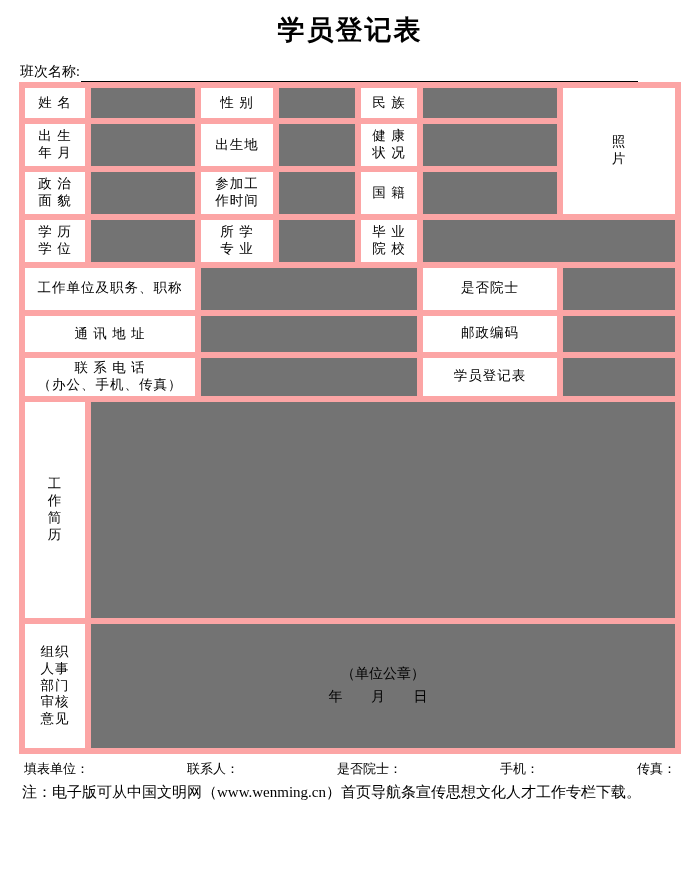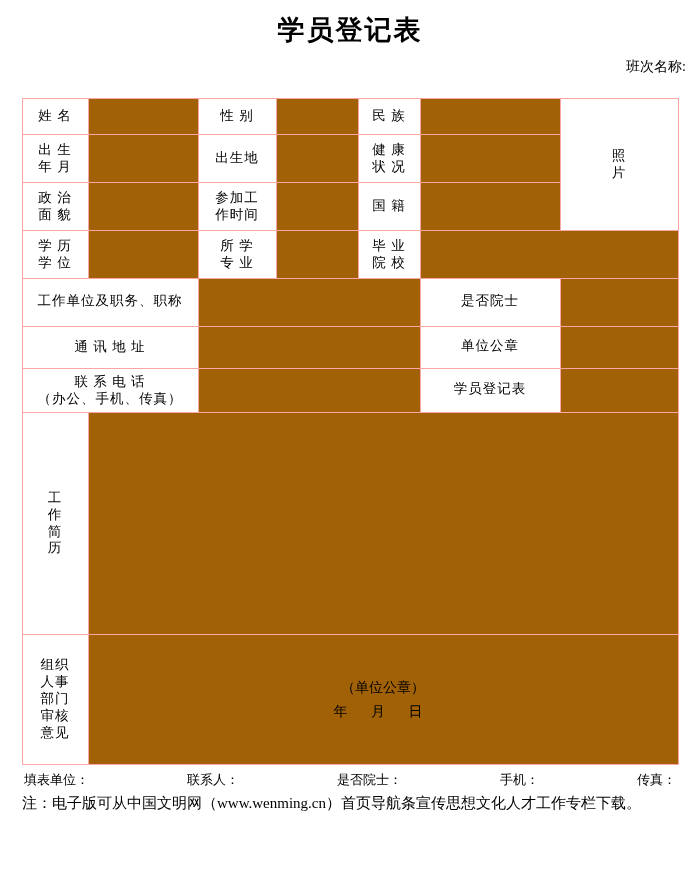--- a/index.html
+++ b/index.html
@@ -27,63 +27,63 @@
     font-size: 27px;
     font-weight: bold;
     letter-spacing: 2px;
     margin-top: 12px;
     margin-bottom: 10px;
     font-family: Liberation Mono, monospace;
   }
   .class-row {
     display: flex;
     align-items: flex-end;
-    margin: 0 0 16px 6px;
+    margin: 0 0 0 6px;
     height: 24px;
-    flex-direction: column;
   }
   .class-label {
     font-size: 14px;
     white-space: nowrap;
     padding-bottom: 1px;
   }
   .class-line {
     flex: 1;
     border-bottom: 1.4px solid #000;
     height: 18px;
     margin-left: 1px;
     margin-right: 48px;
   }
   table.form {
     border-collapse: collapse;
     width: 656px;
     margin: 0 auto;
     table-layout: fixed;
   }
   table.form td {
-    border: 1px solid #fca5a5;
+    border: 6px solid #fca5a5;
     font-size: 13.5px;
     text-align: center;
     vertical-align: middle;
     padding: 2px 3px;
     line-height: 1.25;
   }
   .lbl {
     letter-spacing: 1px;
   }
   .two-line {
     line-height: 1.3;
     font-family: Liberation Serif, serif;
   }
   td.photo {
     font-size: 14px;
     letter-spacing: 1px;
   }
   td.blank {
-    background: #a16207;
+    background: #737373;
+    font-family: Liberation Mono, monospace;
   }
   .v-text {
     font-size: 14px;
     line-height: 1.45;
     letter-spacing: 1px;
   }
   .seal {
     font-size: 14px;
     text-align: center;
   }
@@ -199,21 +199,21 @@
       <tr style="height:48px">
         <td class="lbl nowrap" colspan="2">工作单位及职务、职称</td>
         <td class="blank" colspan="3"></td>
         <td class="lbl nowrap">是否院士</td>
         <td class="blank"></td>
       </tr>
 
       <tr style="height:42px">
         <td class="lbl" colspan="2">通 讯 地 址</td>
         <td class="blank" colspan="3"></td>
-        <td class="lbl nowrap">单位公章</td>
+        <td class="lbl nowrap">邮政编码</td>
         <td class="blank"></td>
       </tr>
 
       <tr style="height:44px">
         <td class="lbl two-line" colspan="2">
           <div>联 系 电 话</div>
           <div>（办公、手机、传真）</div>
         </td>
         <td class="blank" colspan="3"></td>
         <td class="lbl nowrap">学员登记表</td>

